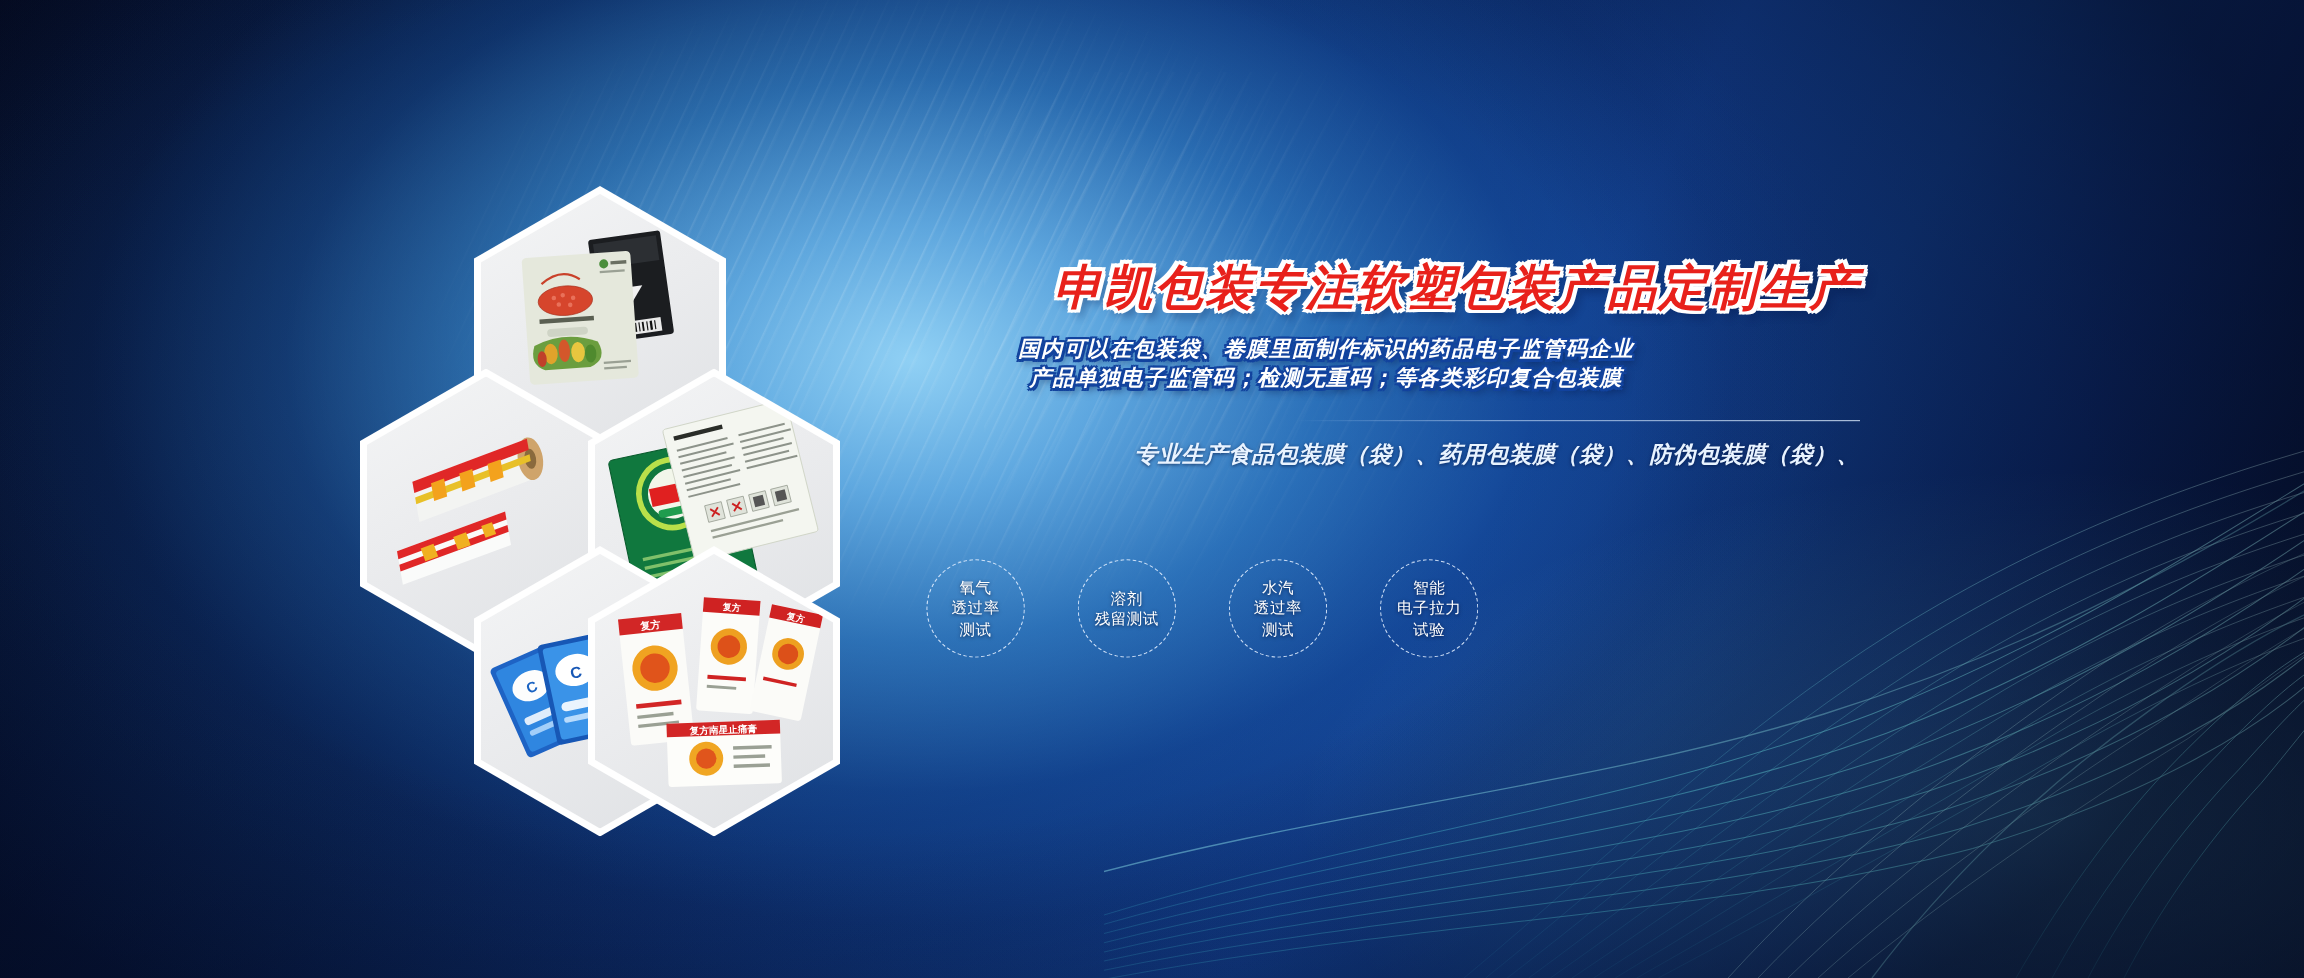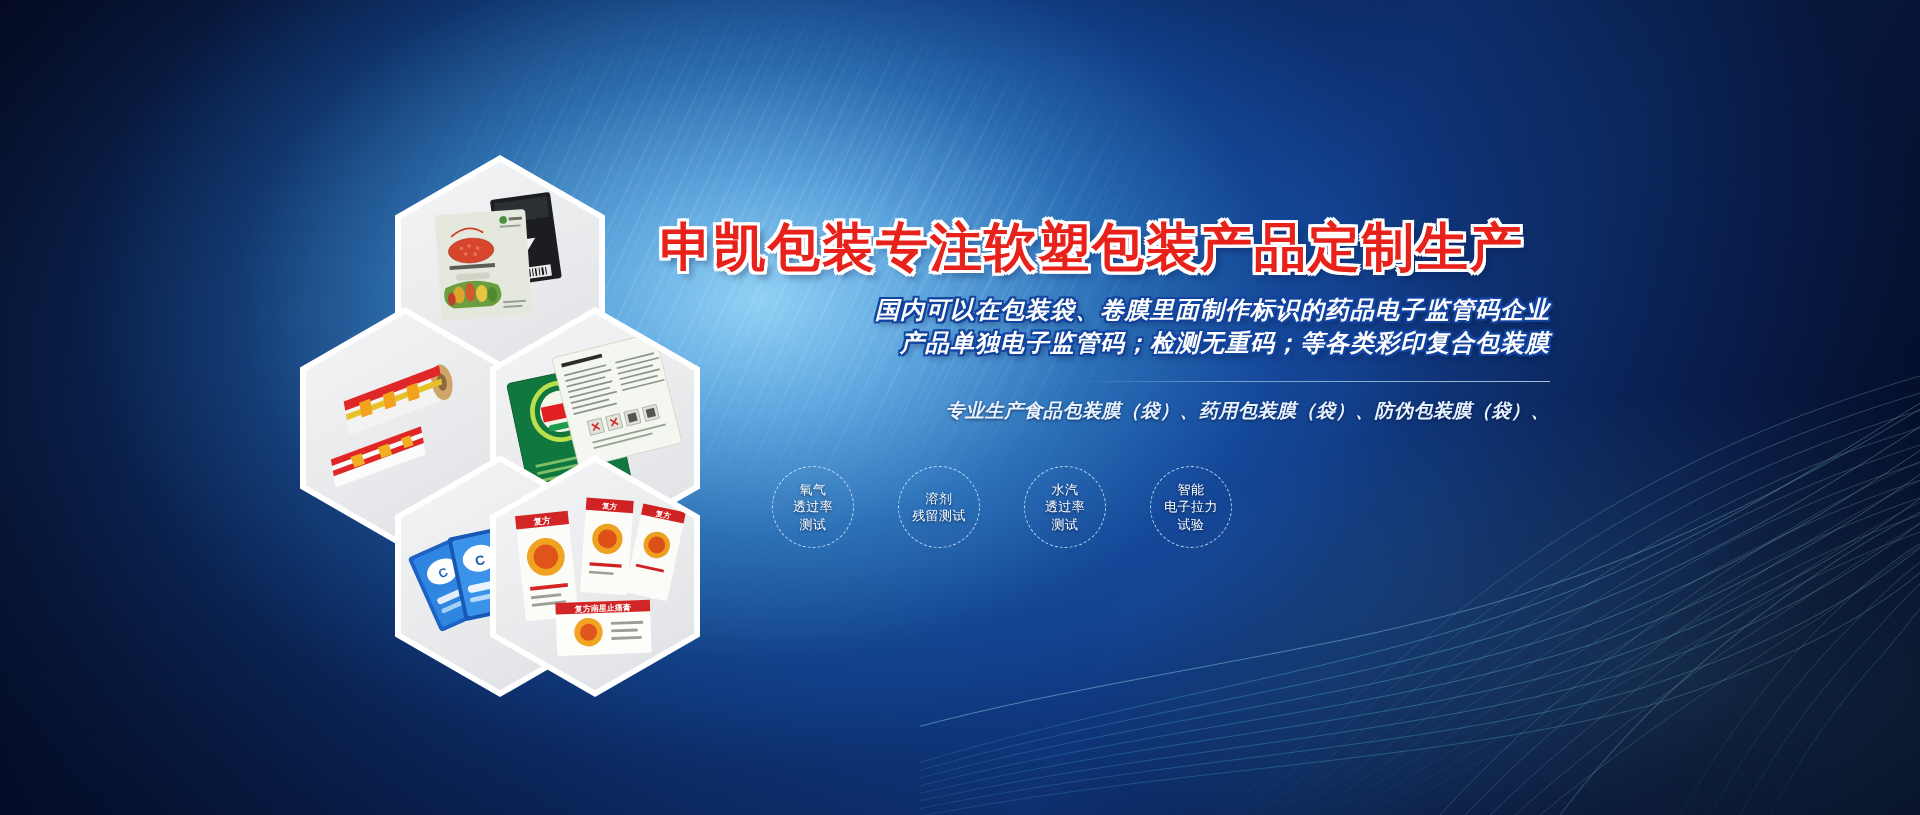--- a/index.html
+++ b/index.html
@@ -84,34 +84,34 @@
     clip-path:polygon(50% 0%,100% 25%,100% 75%,50% 100%,0% 75%,0% 25%);
     background:linear-gradient(150deg,#f4f5f6 0%,#ebecee 45%,#dfe1e4 100%);
     transform:scale(.945);
     overflow:hidden;
   }
   .hex .photo{ position:absolute; inset:0; }
 
   
   .copy{ position:absolute; left:660px; top:215px; width:890px; }
   .headline{
-    font-size:52px; font-weight:bold; letter-spacing:2px;
-    color:#e8211b; 
-    text-align:left; white-space:nowrap;
+    font-size:40px; font-weight:bold; letter-spacing:2px;
+    color:#e8211b; font-style:italic;
+    text-align:right; white-space:nowrap;
     line-height:1.25;
     -webkit-text-stroke:0px transparent;
     text-shadow:
       -2px -2px 0 #fff,  2px -2px 0 #fff, -2px 2px 0 #fff, 2px 2px 0 #fff,
       -3px 0 0 #fff, 3px 0 0 #fff, 0 -3px 0 #fff, 0 3px 0 #fff,
       -3px -3px 0 #fff, 3px -3px 0 #fff, -3px 3px 0 #fff, 3px 3px 0 #fff,
       5px 6px 7px rgba(0,20,70,.45);
   }
   .subline{
-    font-size:24px; font-weight:bold; color:#ffffff; font-style:italic;
-    text-align:right; white-space:nowrap; line-height:1.36;
+    font-size:18px; font-weight:bold; color:#ffffff; font-style:italic;
+    text-align:center; white-space:nowrap; line-height:1.36;
     letter-spacing:1px;
     text-shadow:
       -2px -2px 0 #12439e, 2px -2px 0 #12439e, -2px 2px 0 #12439e, 2px 2px 0 #12439e,
       -2px 0 0 #12439e, 2px 0 0 #12439e, 0 -2px 0 #12439e, 0 2px 0 #12439e,
       3px 4px 6px rgba(3,18,62,.55);
   }
   .sub-wrap{ margin-top:14px; }
   .divider{
     height:1px; width:470px; margin:22px 0 0 auto;
     background:linear-gradient(to right, rgba(255,255,255,0) 0%, rgba(206,228,255,.55) 35%, rgba(222,238,255,.75) 100%);

